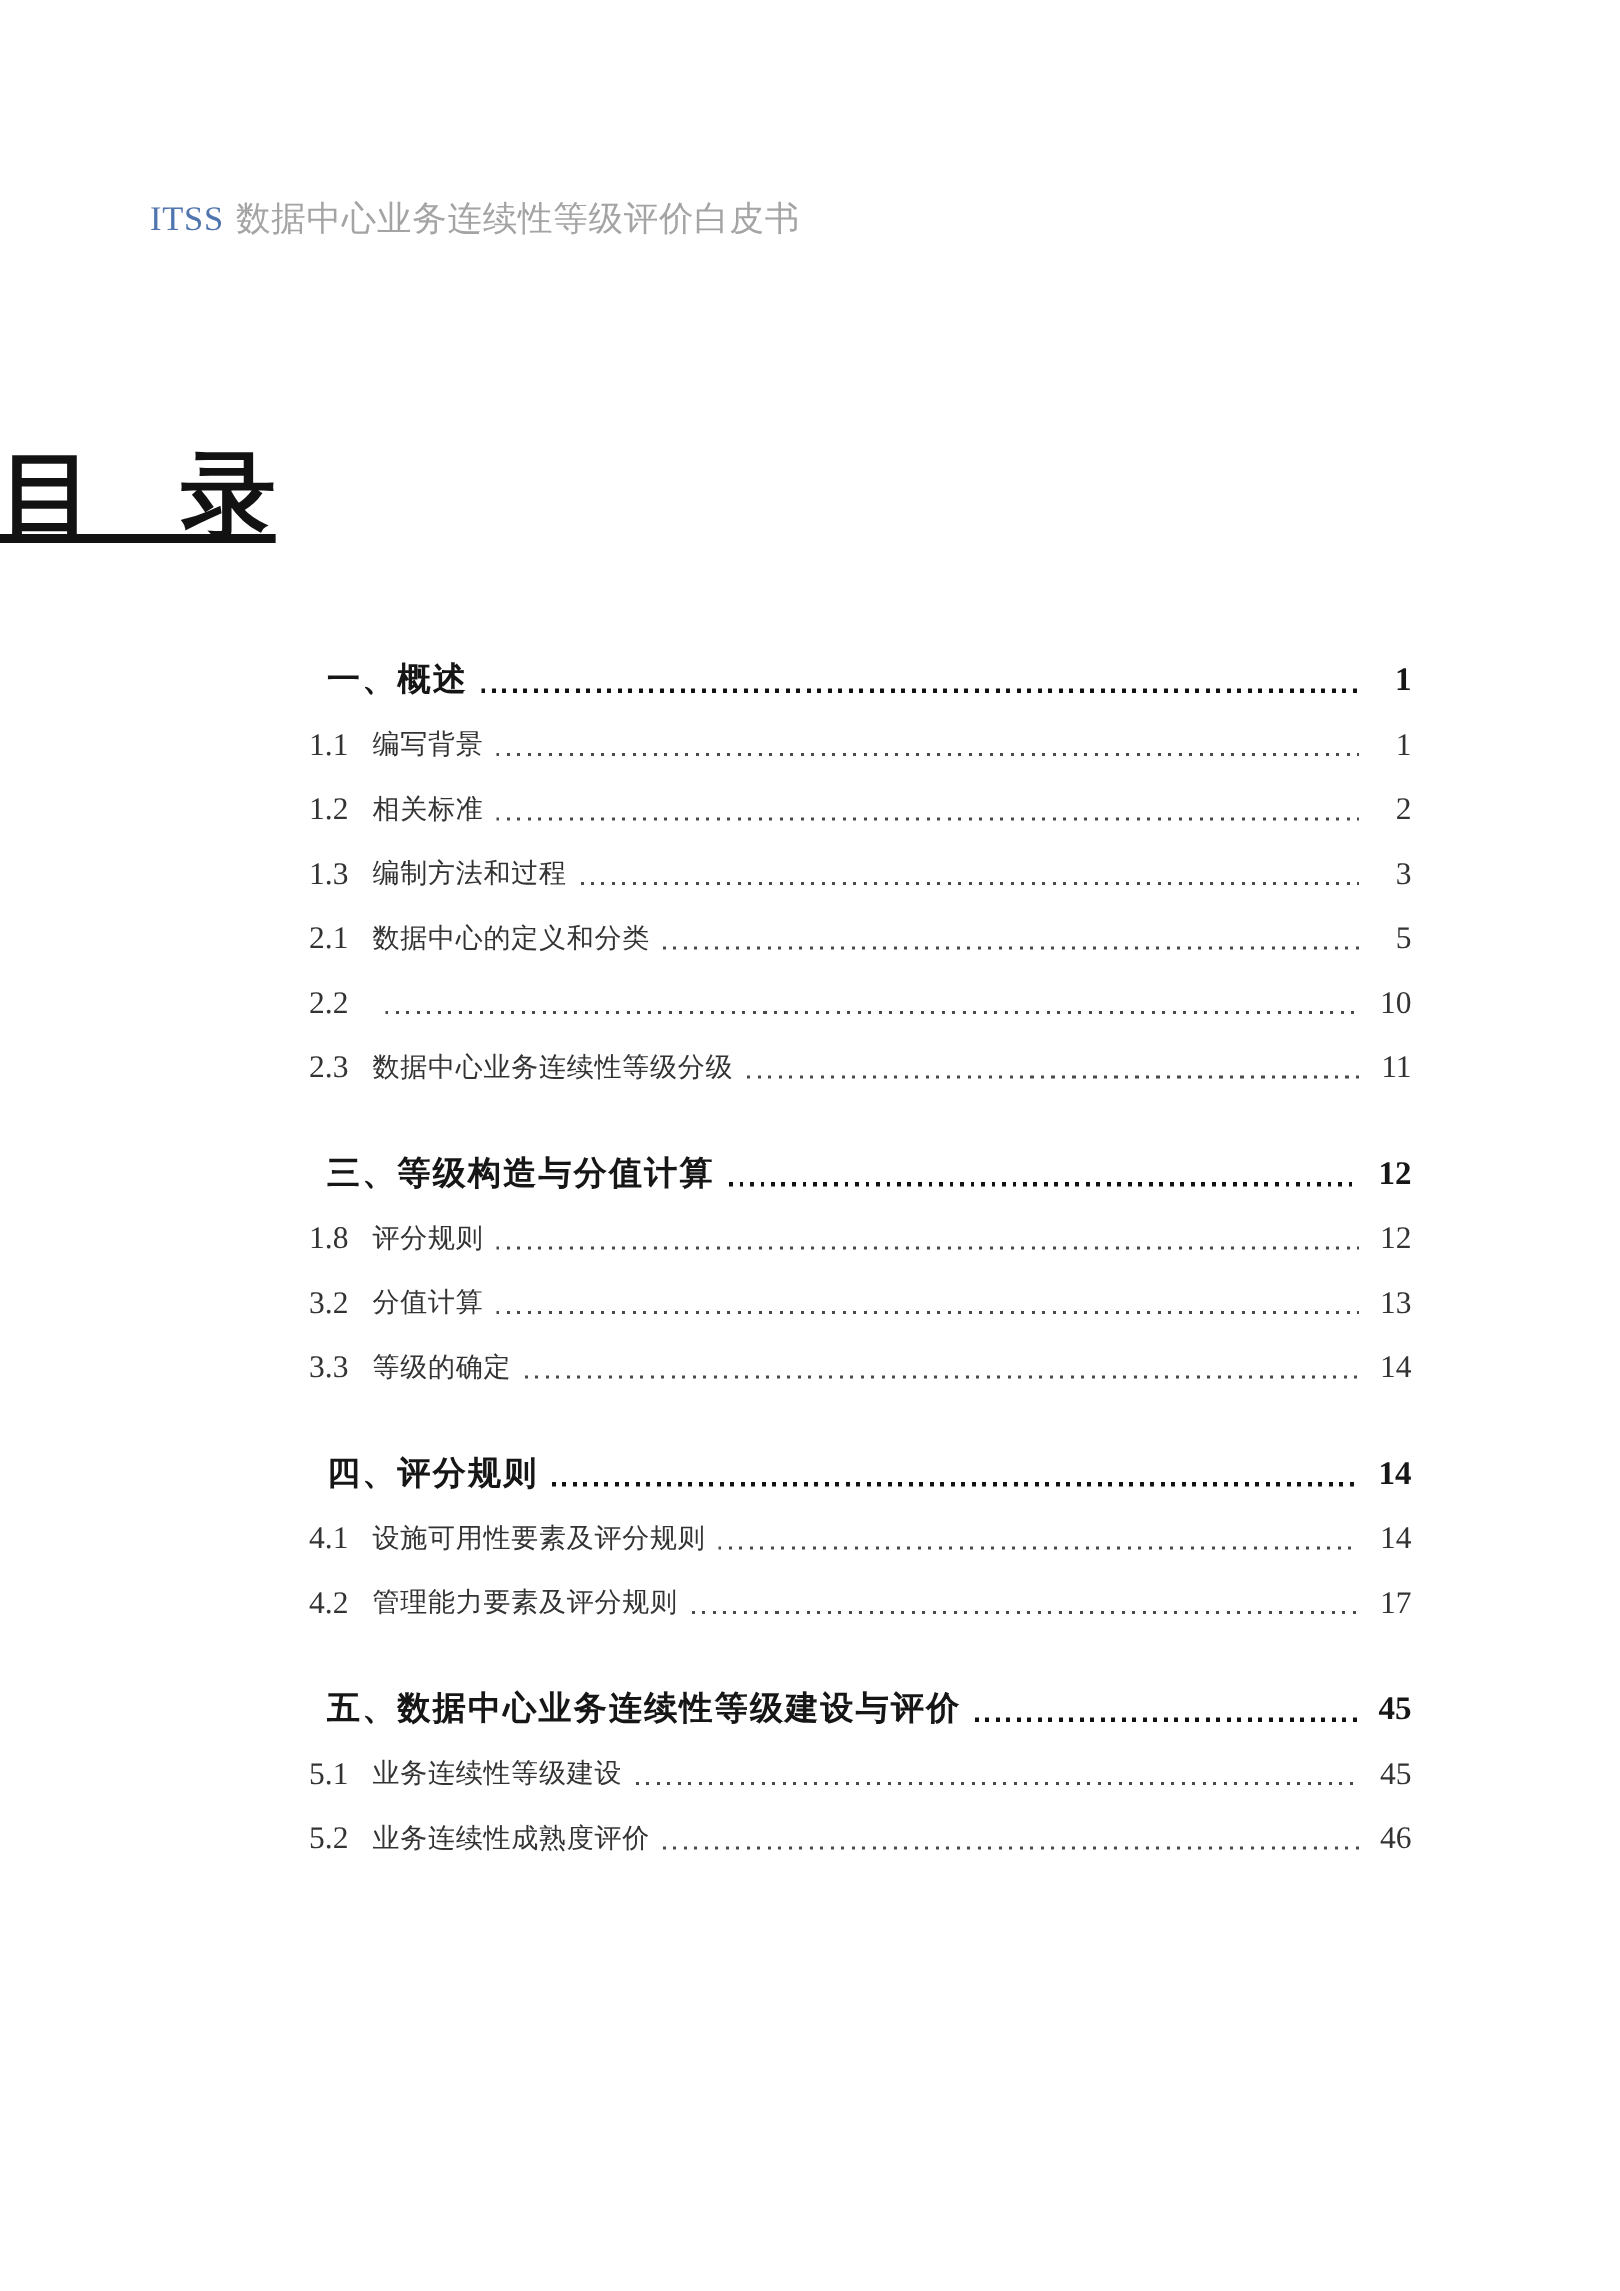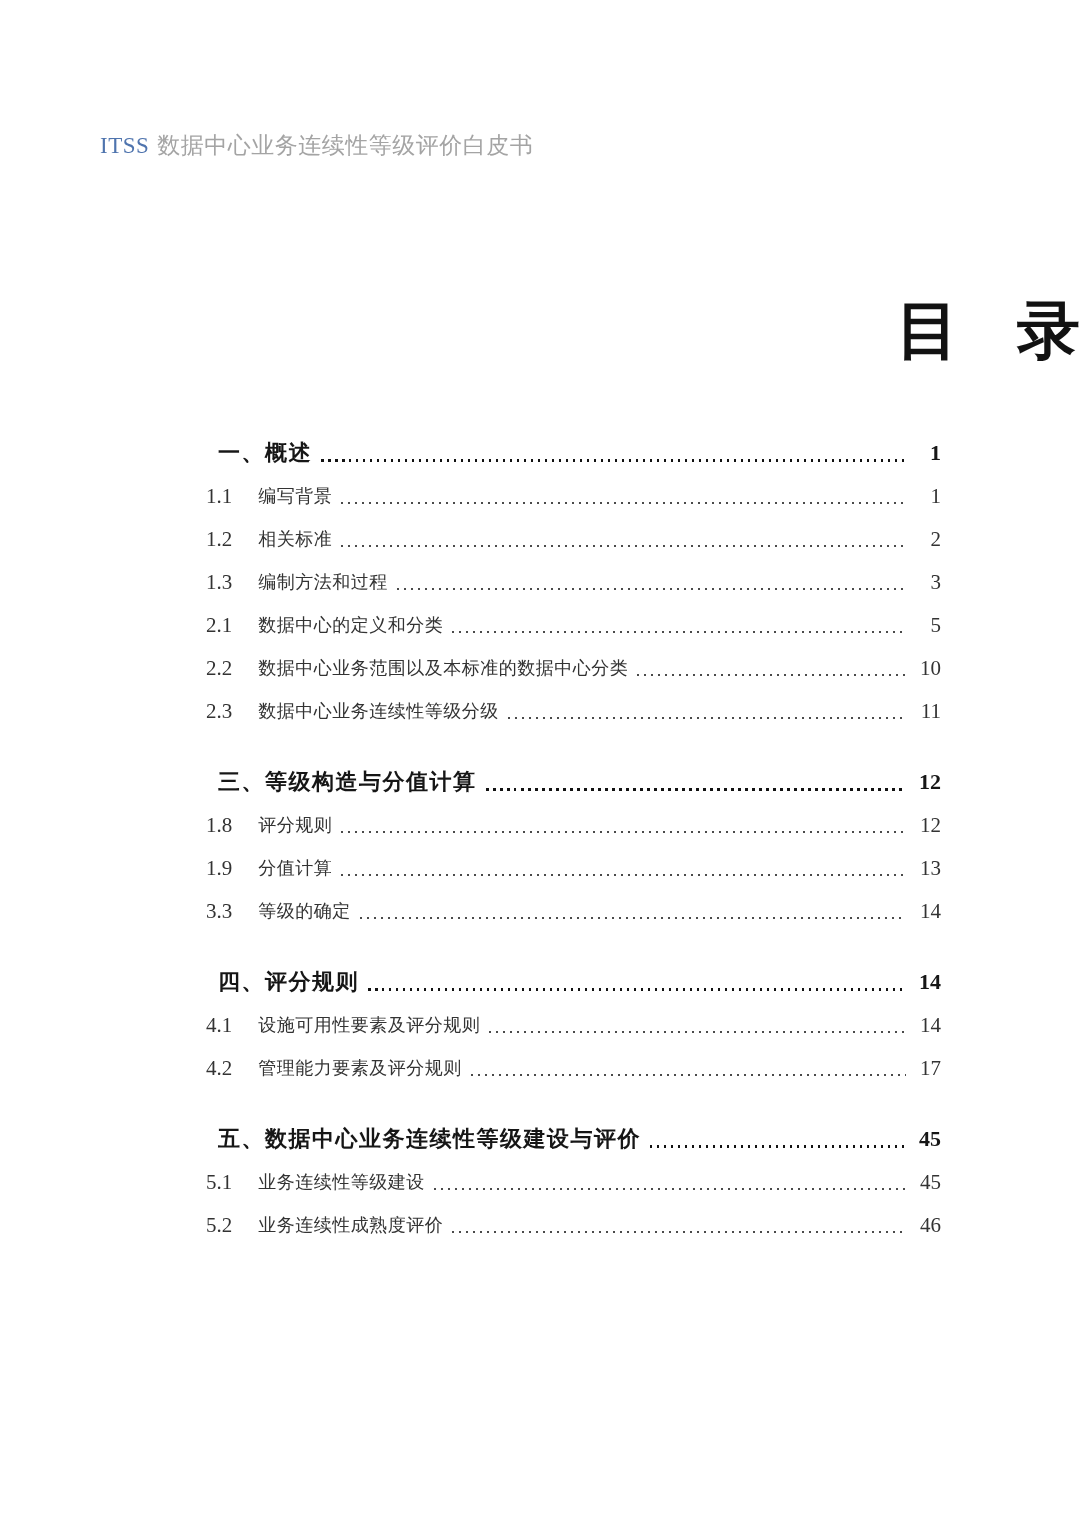--- a/index.html
+++ b/index.html
@@ -7,29 +7,29 @@
   .page {
     position:relative; width:1080px; height:1280px; background:#ffffff;
     font-family:"Liberation Serif","DejaVu Serif",serif; overflow:hidden;
   }
   .doc-header {
     position:absolute; left:100px; top:130px;
     font-size:23px; color:#a4a4a4; letter-spacing:0.5px; white-space:nowrap;
   }
   .doc-header .brand { color:#4f74ae; margin-right:8px; }
   .toc-title {
-    position:absolute; top:297px; left:0; width:100%; text-align:right;
+    position:absolute; top:297px; left:0; width:100%; text-align:left;
     font-size:63px; font-weight:bold; color:#121212;
-    word-spacing:42px; white-space:pre; line-height:1.1;
+    word-spacing:42px; white-space:pre; line-height:1.1;text-decoration:underline;
   }
   .toc { position:absolute; left:206px; top:438px; width:735px; }
   .row { display:flex; align-items:flex-end; height:30px; margin-bottom:13px;justify-content:space-between; }
   .row.head { margin-top:41px; padding-left:12px; }
   .row.head:first-child { margin-top:0; }
-  .num { font-size:21px; line-height:30px; color:#333333; margin-right:26px; }
+  .num { font-size:21px; line-height:30px; color:#333333; margin-right:16px; }
   .lbl { font-size:18px; line-height:30px; color:#333333; letter-spacing:0.5px; white-space:nowrap; }
   .head .lbl { font-size:22px; font-weight:bold; color:#161616; letter-spacing:1.5px; }
   .dots {
     flex:1 1 auto; height:2px; margin:0 5px 7px 9px;
     background-image:repeating-linear-gradient(to right,#4a4a4a 0 2px,transparent 2px 7px);
   }
   .head .dots {
     height:3px; margin-bottom:6px;
     background-image:repeating-linear-gradient(to right,#121212 0 2.5px,transparent 2.5px 7px);
   }
@@ -74,21 +74,20 @@
     </div>
 
     <div class="row sub">
       <span class="num">2.1</span>
       <span class="lbl">数据中心的定义和分类</span>
       <span class="dots"></span>
       <span class="pg">5</span>
     </div>
     <div class="row sub">
       <span class="num">2.2</span>
-      <span class="lbl">数据中心业务范围以及本标准的数据中心分类</span>
       <span class="dots"></span>
       <span class="pg">10</span>
     </div>
     <div class="row sub">
       <span class="num">2.3</span>
       <span class="lbl">数据中心业务连续性等级分级</span>
       <span class="dots"></span>
       <span class="pg">11</span>
     </div>
 
@@ -97,21 +96,21 @@
       <span class="dots"></span>
       <span class="pg">12</span>
     </div>
     <div class="row sub">
       <span class="num">1.8</span>
       <span class="lbl">评分规则</span>
       <span class="dots"></span>
       <span class="pg">12</span>
     </div>
     <div class="row sub">
-      <span class="num">1.9</span>
+      <span class="num">3.2</span>
       <span class="lbl">分值计算</span>
       <span class="dots"></span>
       <span class="pg">13</span>
     </div>
     <div class="row sub">
       <span class="num">3.3</span>
       <span class="lbl">等级的确定</span>
       <span class="dots"></span>
       <span class="pg">14</span>
     </div>

